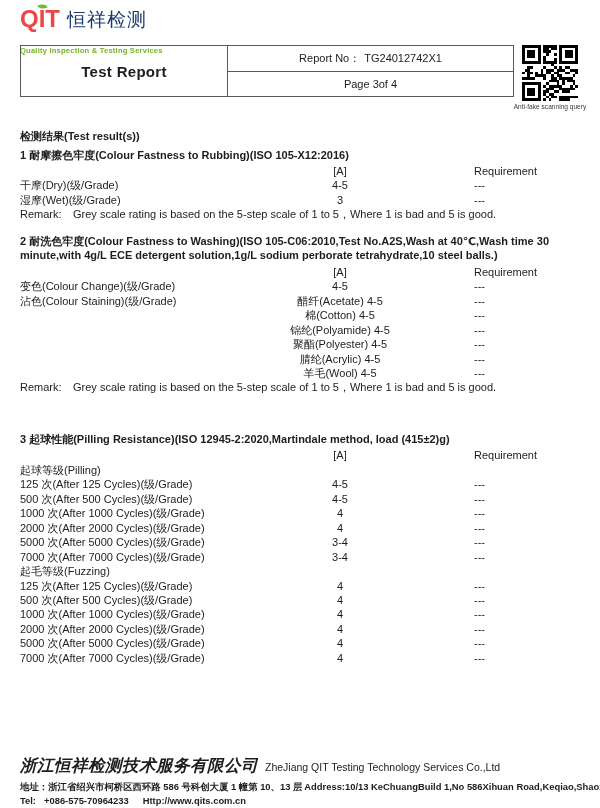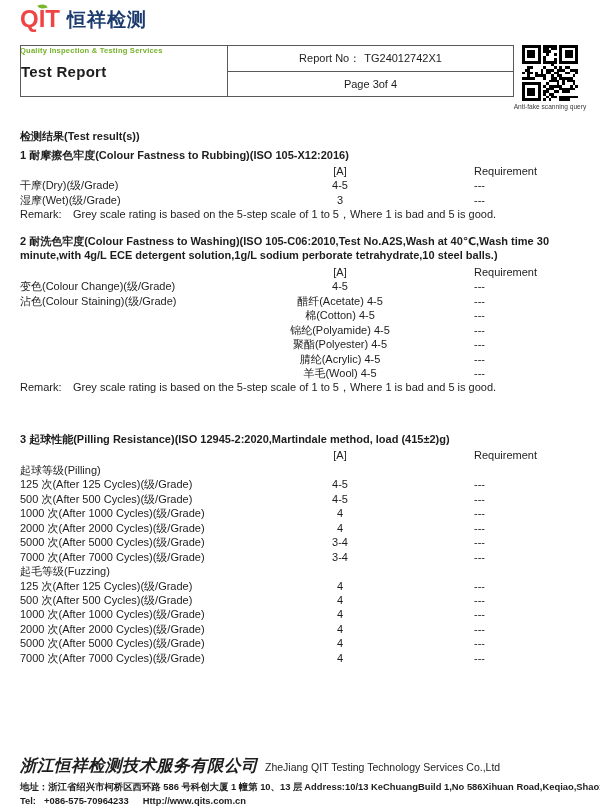--- a/index.html
+++ b/index.html
@@ -10,27 +10,27 @@
     -webkit-text-size-adjust:none;
   }
   .page{position:relative;width:600px;height:808px;background:#fff;overflow:hidden;}
 
   
   .logo{position:absolute;left:20px;top:8px;}
   .logo-row{display:flex;align-items:flex-end;gap:7px;}
   .logo-qit{font-size:24px;font-weight:800;color:#ef4444;line-height:22px;position:relative;letter-spacing:0px;}
   .logo-leaf{position:absolute;left:18px;top:-4px;width:9px;height:5px;background:#7ab62c;
     border-radius:0 90% 0 90%;transform:rotate(-18deg);}
-  .logo-cn{font-size:19px;font-weight:bold;color:#1b3a6d;line-height:20px;letter-spacing:1px;}
+  .logo-cn{font-size:19px;font-weight:normal;color:#1b3a6d;line-height:20px;letter-spacing:1px;}
   .logo-tag{font-size:7.6px;font-weight:bold;color:#76b32a;margin-top:16px;letter-spacing:0.2px;}
 
   
   .header-table{position:absolute;left:20px;top:45px;width:494px;height:52px;
     border:1.3px solid #595959;display:flex;box-sizing:border-box;}
-  .ht-left{width:206px;border-right:1.3px solid #595959;display:flex;align-items:center;justify-content:flex-start;}
+  .ht-left{width:206px;border-right:1.3px solid #595959;display:flex;align-items:center;justify-content:center;}
   .ht-title{font-size:15px;font-weight:bold;letter-spacing:0.3px;}
   .ht-right{flex:1;display:flex;flex-direction:column;}
   .ht-row{flex:1;display:flex;align-items:center;justify-content:center;font-size:11px;gap:4px;}
   .ht-row.first{border-bottom:1.3px solid #595959;}
 
   
   .qr-wrap{position:absolute;left:522px;top:45px;width:56px;height:56px;}
   .qr-caption{position:absolute;left:492px;top:103px;width:116px;text-align:center;
     font-size:6.6px;color:#3a3a3a;}
 

